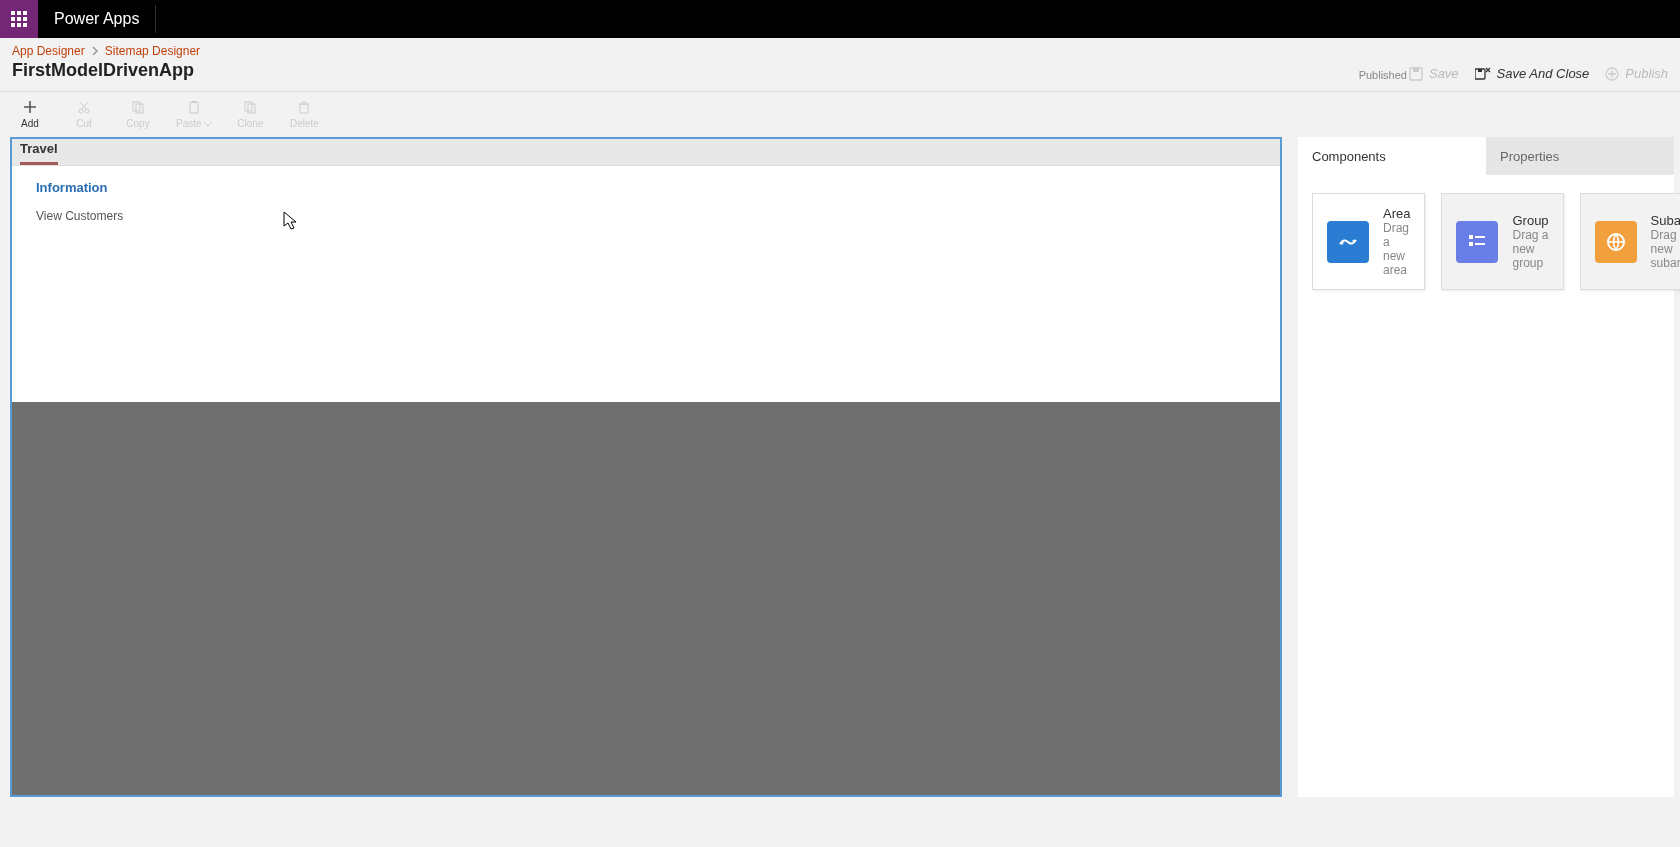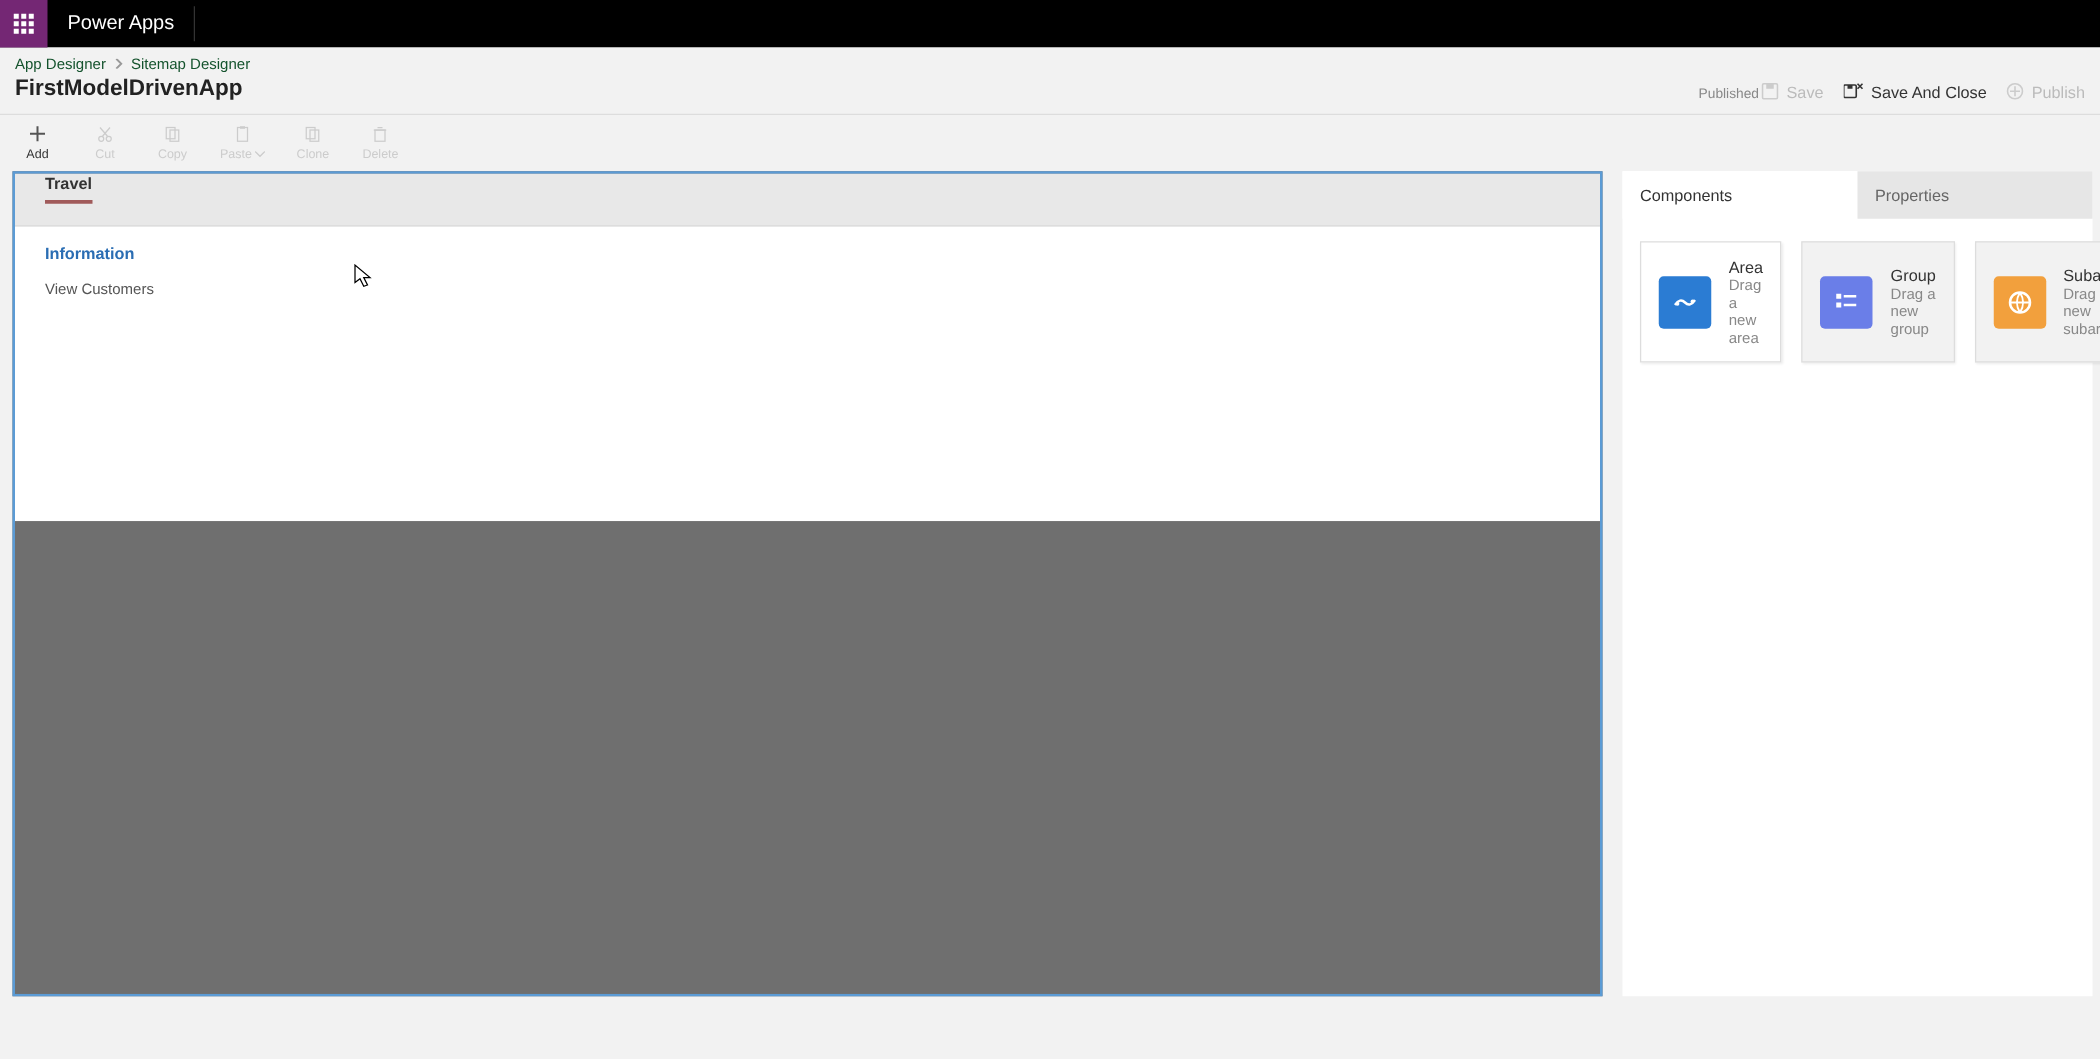--- a/index.html
+++ b/index.html
@@ -51,21 +51,21 @@
   .header-row {
     background: #f2f2f2;
     padding: 6px 12px 10px 12px;
     border-bottom: 1px solid #ddd;
     display: flex;
     justify-content: space-between;
   }
   .header-left { }
   .breadcrumb {
     font-size: 12px;
-    color: #14532d;
+    color: #c2410c;
     display: flex;
     align-items: center;
     gap: 6px;
   }
   .breadcrumb .chev { color: #999; }
   .app-title {
     font-size: 18px;
     font-weight: 600;
     color: #222;
     margin-top: 2px;
@@ -81,23 +81,25 @@
     font-size: 11px;
     color: #888;
   }
   .header-actions {
     display: flex;
     align-items: center;
     gap: 16px;
   }
   .hdr-btn {
     display: flex;
+    align-items: center;
     gap: 6px;
     font-size: 13px;
     cursor: pointer;
+    font-style: italic;
   }
   .hdr-btn.disabled { color: #bbb; cursor: default; }
   .hdr-btn.enabled { color: #333; }
   .hdr-icon { display: inline-flex; }
 
   
   .toolbar {
     background: #f2f2f2;
     padding: 4px 8px 6px 8px;
     display: flex;
@@ -129,24 +131,24 @@
     flex: 1;
     background: #6f6f6f;
     border: 2px solid #5b9bd5;
     height: 660px;
     margin-left: 10px;
     display: flex;
     flex-direction: column;
   }
   .area-bar {
     background: #e8e8e8;
-    height: 42px;
-    display: flex;
-    align-items: flex-start;
-    padding: 0 24px;
+    height: 27px;
+    display: flex;
+    align-items: flex-end;
+    padding: 0 8px;
     border-bottom: 1px solid #ddd;
   }
   .area-tab {
     font-size: 13px;
     font-weight: 600;
     color: #333;
     padding-bottom: 6px;
     border-bottom: 3px solid #a05a5a;
   }
   .group-panel {

